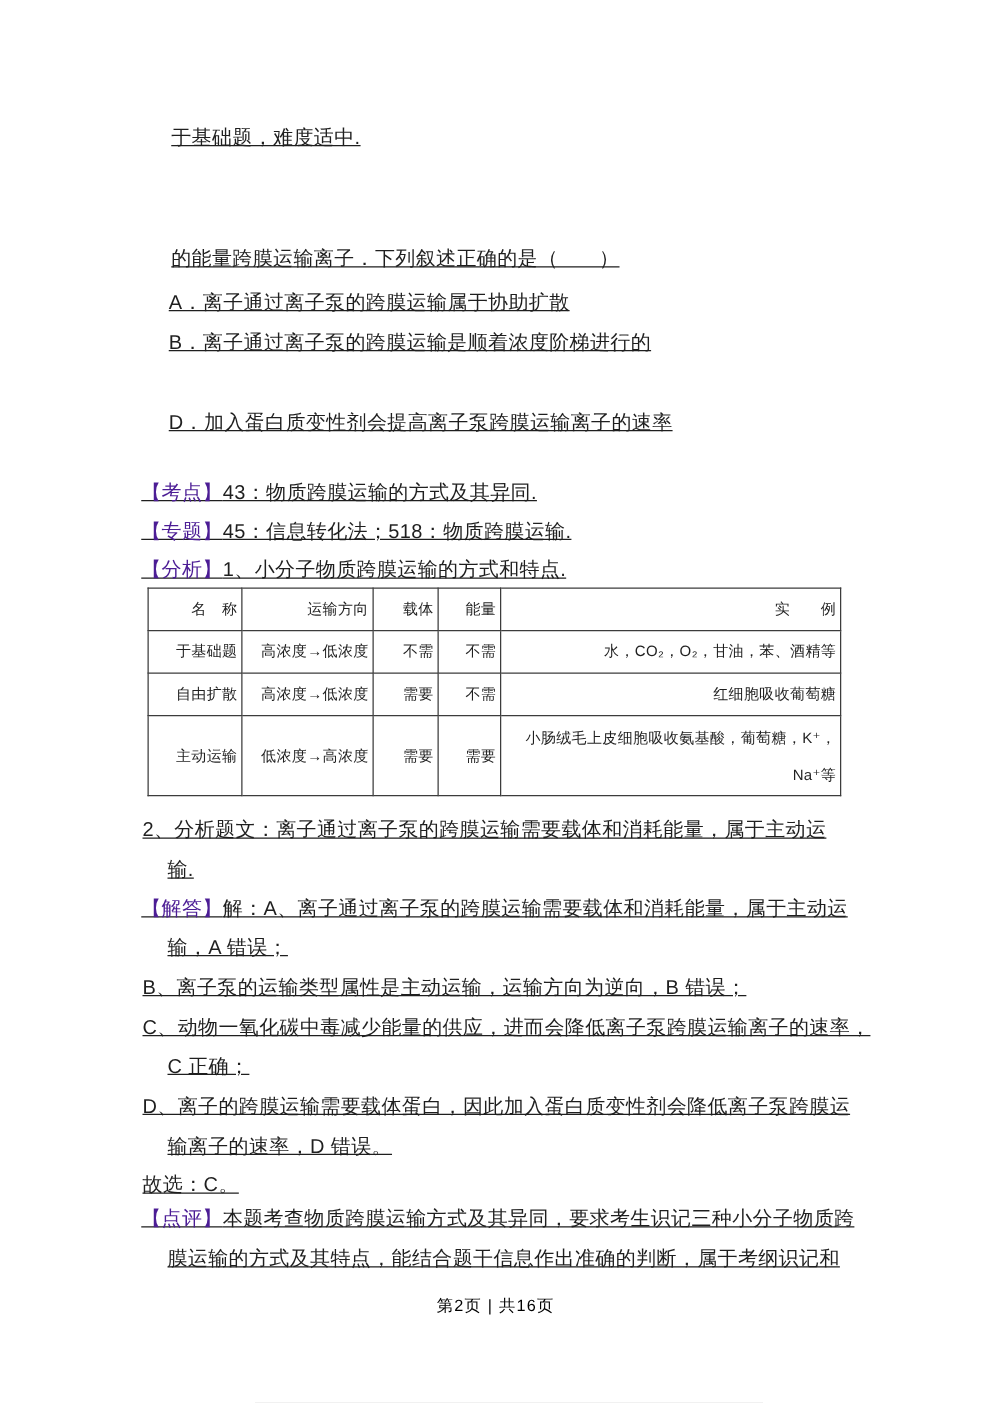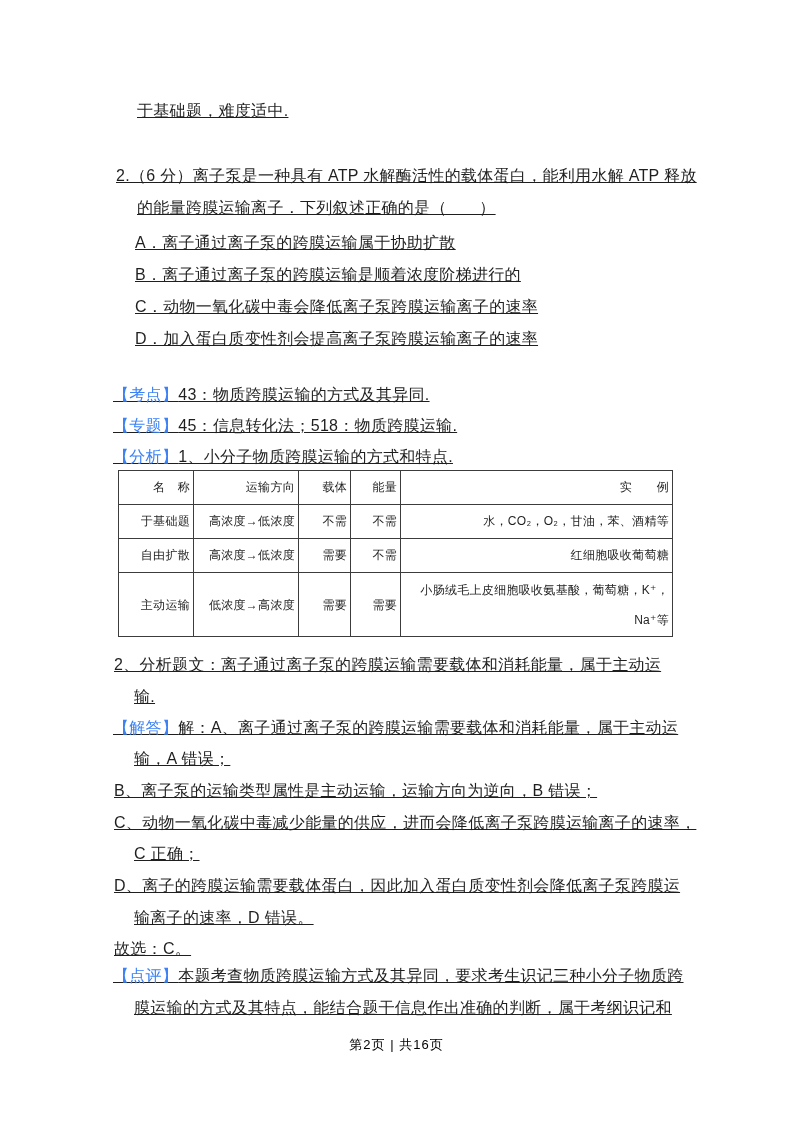--- a/index.html
+++ b/index.html
@@ -6,21 +6,21 @@
   .page {
     position:relative; width:793px; height:1122px; margin:0 auto;
     background:#ffffff; overflow:hidden;
     font-family:"Liberation Sans","DejaVu Sans",sans-serif;
     color:#1f1f1f;
   }
   .line {
     position:absolute; font-size:16px; line-height:22px;
     white-space:nowrap; letter-spacing:0.3px;text-decoration:underline;
   }
-  .blue { color:#3b82f6; }
+  .blue { color:#4c1d95; }
   .transport-table {
     position:absolute; left:118px; top:470px; width:554px;
     border-collapse:collapse; table-layout:fixed;
   }
   .transport-table th, .transport-table td {
     border:1px solid #3c3c3c; font-size:12px; font-weight:normal;
     text-align:right; vertical-align:middle; padding:0 3px;
     overflow:hidden; letter-spacing:0.3px;margin-left:47px;
   }
   .transport-table .hdr-row   { height:34px; }
@@ -32,26 +32,24 @@
     text-align:center; font-size:13px; color:#000000; letter-spacing:1px;
   }
 </style>
 </head>
 <body>
 
 <div class="page">
 
   <div class="line" style="left:137px; top:100px">于基础题，难度适中.</div>
 
-  <div class="line" style="left:116px; top:165px">2.（6 分）离子泵是一种具有 ATP 水解酶活性的载体蛋白，能利用水解 ATP 释放</div>
   <div class="line" style="left:135px; top:232px">A．离子通过离子泵的跨膜运输属于协助扩散</div>
 
   <div class="line" style="left:137px; top:197px">的能量跨膜运输离子．下列叙述正确的是（　　）</div>
   <div class="line" style="left:135px; top:264px">B．离子通过离子泵的跨膜运输是顺着浓度阶梯进行的</div>
-  <div class="line" style="left:135px; top:296px">C．动物一氧化碳中毒会降低离子泵跨膜运输离子的速率</div>
   <div class="line" style="left:135px; top:328px">D．加入蛋白质变性剂会提高离子泵跨膜运输离子的速率</div>
 
   <div class="line" style="left:113px; top:384px">
     <span class="blue">【考点】</span><span>43：物质跨膜运输的方式及其异同.</span>
   </div>
   <div class="line" style="left:113px; top:415px">
     <span class="blue">【专题】</span><span>45：信息转化法；518：物质跨膜运输.</span>
   </div>
   <div class="line" style="left:113px; top:446px">
     <span class="blue">【分析】</span><span>1、小分子物质跨膜运输的方式和特点.</span>

